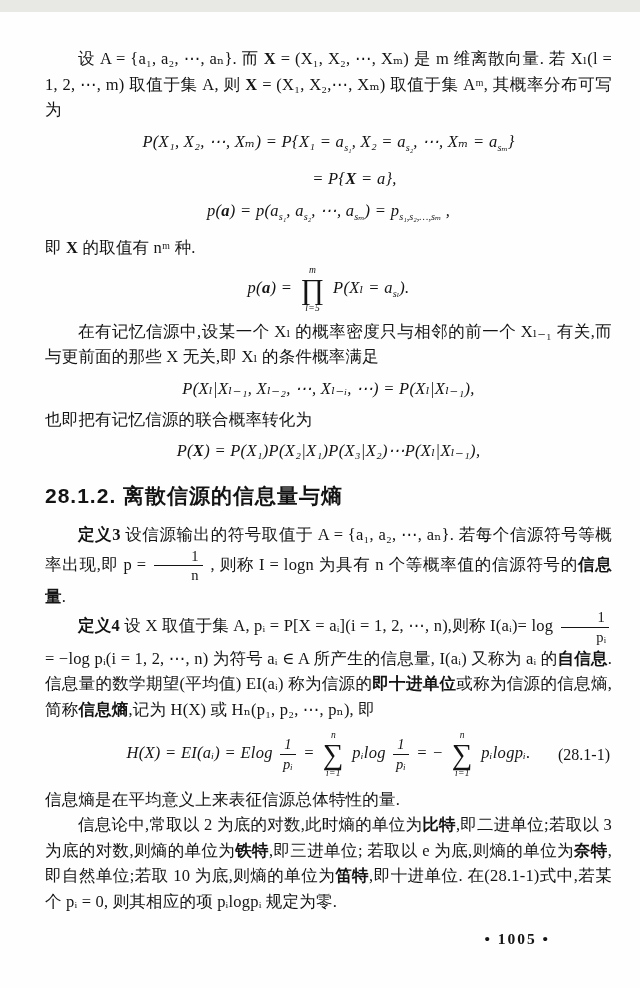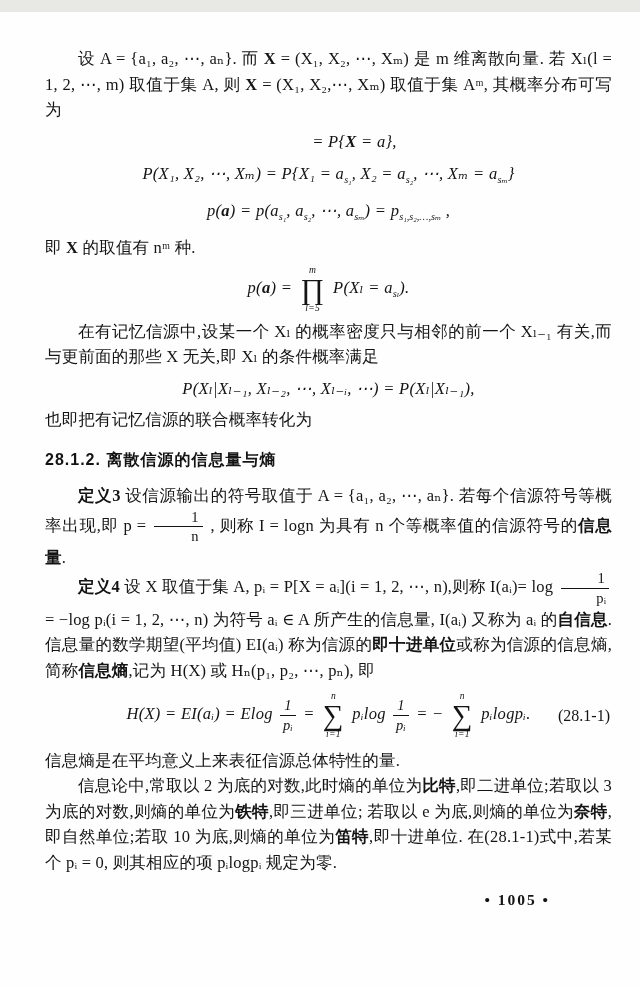--- a/index.html
+++ b/index.html
@@ -19,21 +19,21 @@
     font-style:italic;letter-spacing:0.3px;
   }
   .formula.shift{transform:translateX(26px);}
   .formula-row{position:relative;margin:8px 0;}
   .formula-row .formula{margin:0;}
   .eqno{
     position:absolute;right:2px;top:50%;transform:translateY(-50%);
     font-size:16px;font-style:normal;
   }
   .heading{
-    font-size:16px;font-weight:bold;margin:18px 0 12px 0;
+    font-size:21px;font-weight:bold;margin:18px 0 12px 0;
     letter-spacing:1px;font-family:"Liberation Sans","DejaVu Sans",sans-serif;
   }
   sub{font-size:0.62em;vertical-align:-0.35em;letter-spacing:0;}
   .frac{
     display:inline-flex;flex-direction:column;align-items:center;
     vertical-align:middle;margin:0 3px;line-height:1.15;font-size:0.88em;
   }
   .frac .num{border-bottom:1.3px solid #141414;padding:0 4px 1px 4px;}
   .frac .den{padding-top:1px;}
   .bigop{
@@ -48,41 +48,42 @@
   }
   b{font-weight:bold;}
 </style>
 </head>
 <body>
 
 <div class="page">
 
   <p class="para indent">设 A = {a₁, a₂, ⋯, aₙ}. 而 <b>X</b> = (X₁, X₂, ⋯, Xₘ) 是 m 维离散向量. 若 Xₗ(l = 1, 2, ⋯, m) 取值于集 A, 则 <b>X</b> = (X₁, X₂,⋯, Xₘ) 取值于集 Aᵐ, 其概率分布可写为</p>
 
+  <div class="formula">P(X₁, X₂, ⋯, Xₘ) = P{X₁ = a<sub>s₁</sub>, X₂ = a<sub>s₂</sub>, ⋯, Xₘ = a<sub>sₘ</sub>}</div>
   <div class="formula shift">= P{<b>X</b> = a},</div>
-  <div class="formula">P(X₁, X₂, ⋯, Xₘ) = P{X₁ = a<sub>s₁</sub>, X₂ = a<sub>s₂</sub>, ⋯, Xₘ = a<sub>sₘ</sub>}</div>
 
 
   <div class="formula">p(<b>a</b>) = p(a<sub>s₁</sub>, a<sub>s₂</sub>, ⋯, a<sub>sₘ</sub>) = p<sub>s₁,s₂,…,sₘ</sub> ,</div>
 
   <p class="para">即 <b>X</b> 的取值有 nᵐ 种.</p>
 
 
   <div class="formula">p(<b>a</b>) = <span class="bigop">
         <span class="lim">m</span>
         <span class="op">∏</span>
         <span class="lim">l=5</span>
       </span> P(Xₗ = a<sub>sₗ</sub>).</div>
 
   <p class="para indent">在有记忆信源中,设某一个 Xₗ 的概率密度只与相邻的前一个 Xₗ₋₁ 有关,而与更前面的那些 X 无关,即 Xₗ 的条件概率满足</p>
 
   <div class="formula">P(Xₗ|Xₗ₋₁, Xₗ₋₂, ⋯, Xₗ₋ᵢ, ⋯) = P(Xₗ|Xₗ₋₁),</div>
 
   <p class="para">也即把有记忆信源的联合概率转化为</p>
 
+  <div class="formula">P(<b>X</b>) = P(X₁)P(X₂|X₁)P(X₃|X₂)⋯P(Xₗ|Xₗ₋₁),</div>
 
 
   <h2 class="heading">28.1.2. 离散信源的信息量与熵</h2>
 
   <p class="para indent"><b>定义3</b>  设信源输出的符号取值于 A = {a₁, a₂, ⋯, aₙ}. 若每个信源符号等概率出现,即 p = <span class="frac">
         <span class="num">1</span>
         <span class="den">n</span>
       </span> , 则称 I = logn 为具有 n 个等概率值的信源符号的<b>信息量</b>.</p>
 
   <p class="para indent"><b>定义4</b>  设 X 取值于集 A, pᵢ = P[X = aᵢ](i = 1, 2, ⋯, n),则称 I(aᵢ)= log <span class="frac">

